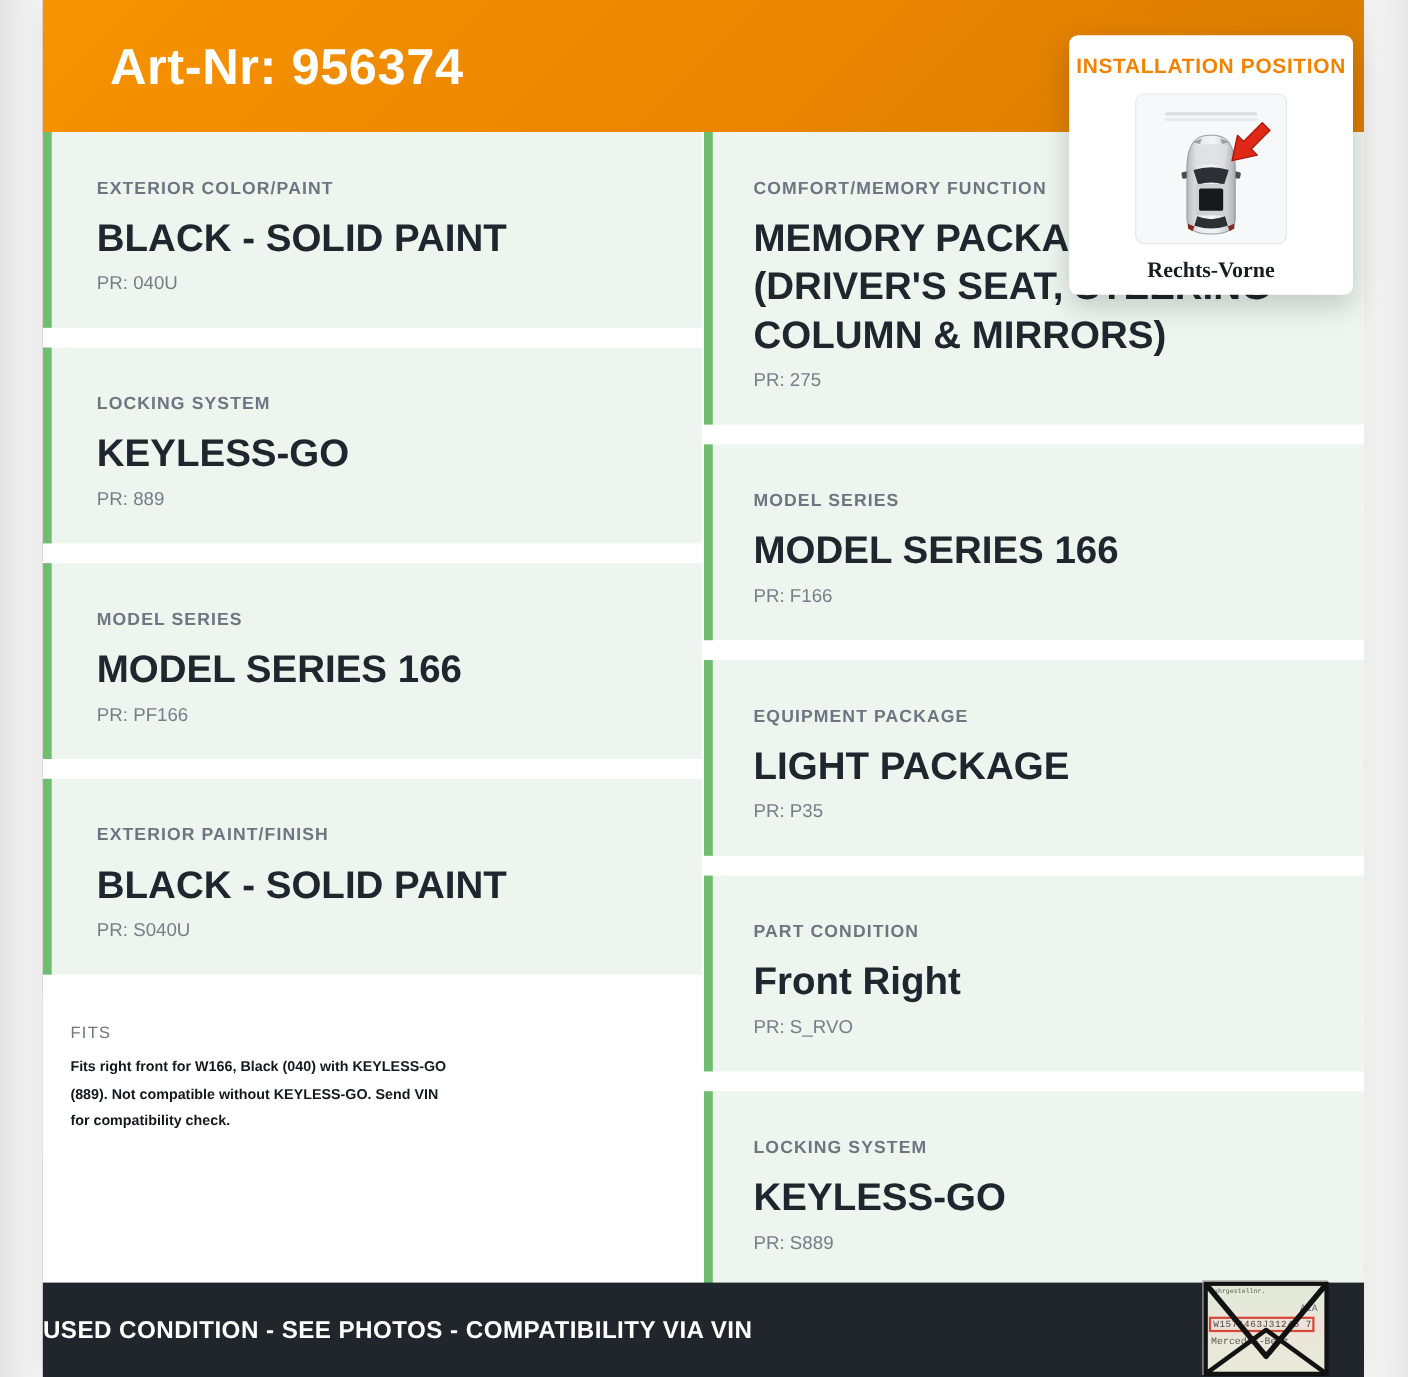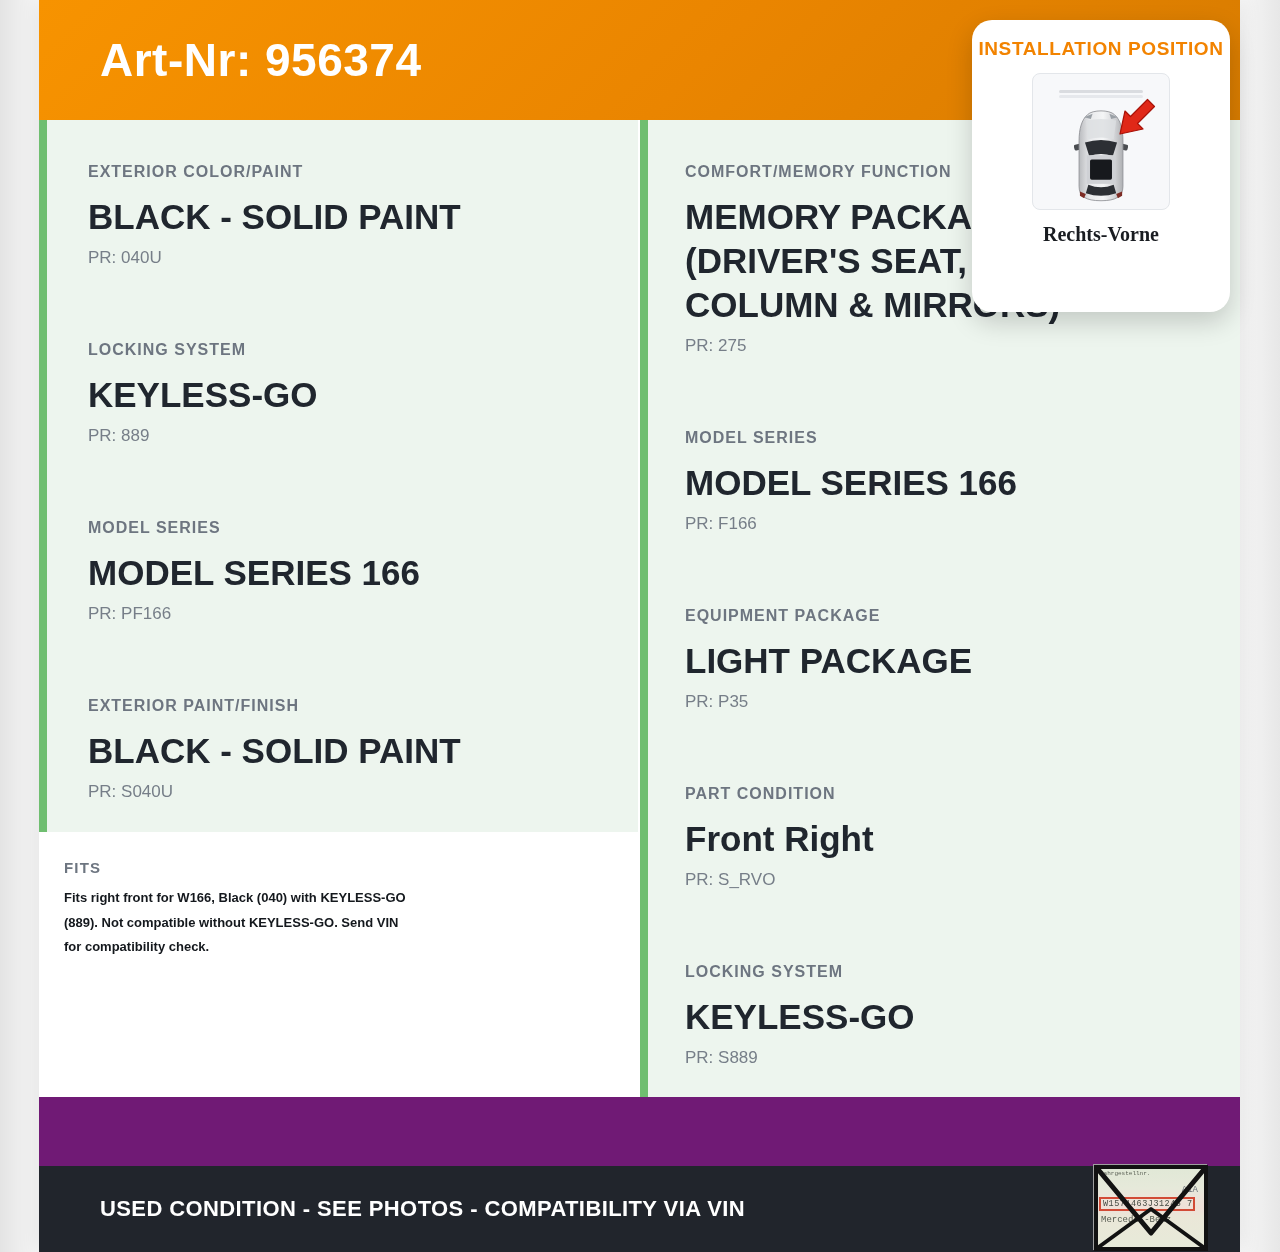--- a/index.html
+++ b/index.html
@@ -25,21 +25,21 @@
     height:120px;
     background:linear-gradient(135deg,#f79300 0%,#ea8500 55%,#d87c00 100%);
     display:flex; align-items:center; padding-left:61px;
   }
   .header h1 {
     color:#ffffff; font-size:46px; font-weight:bold; letter-spacing:.5px;
   }
 
   
   .columns { display:flex; gap:2px; background:#ffffff; align-items:flex-start; }
-  .col { display:flex; flex-direction:column; gap:0; }
+  .col { display:flex; flex-direction:column; gap:18px; }
   .col.left  { width:599px; }
   .col.right { width:600px; }
 
   .spec-card {
     background:#edf5ee;
     border-left:8px solid #6fbe70;
     height:178px;
     padding:43px 18px 0 41px;
   }
   .col.right .spec-card { padding-left:37px; }
@@ -52,41 +52,41 @@
   }
   .spec-value {
     font-size:35px; font-weight:bold; color:#20262e; line-height:44px;
     margin-bottom:9px; white-space:pre-line;
   }
   .spec-pr { font-size:17px; color:#767e88; line-height:20px; }
 
   
   .fits-card { background:#ffffff; height:146px; padding:28px 18px 0 25px; }
   .fits-label {
-    font-size:15px; font-weight:bold; color:#6d7580;
+    font-size:15px; font-weight:normal; color:#6d7580;
     letter-spacing:1.2px; line-height:16px; margin-bottom:10px;
   }
   .fits-text {
     font-size:13px; font-weight:600; color:#14181d; line-height:24.5px;
     max-width:560px; white-space:pre-line;
   }
 
   
   .footer {
     position:absolute; left:0; right:0; bottom:0; height:86px;
-    background:#21252c; display:flex; align-items:center; padding-left:61px;
+    background:#21252c; display:flex; align-items:center; 
     z-index:2;
     margin-top:28px;
   }
   .footer-text { color:#ffffff; font-size:22px; font-weight:bold; letter-spacing:.4px; }
 
   
   .install-card {
-    position:absolute; left:933px; top:20px; width:258px; height:292px;
-    background:#ffffff; border-radius:20px; z-index:5; text-align:center;
+    position:absolute; left:933px; top:32px; width:258px; height:236px;
+    background:#ffffff; border-radius:8px; z-index:5; text-align:center;
     box-shadow:0 10px 26px rgba(0,0,0,.18);
   }
   .install-title {
     margin-top:18px; font-size:19px; font-weight:bold; color:#f28300;
     letter-spacing:.6px; line-height:22px;
   }
   .car-box {
     position:relative; width:138px; height:137px; margin:13px auto 0;
     background:#f7f8fa; border:1px solid #e3e6ea; border-radius:8px;
     overflow:hidden;

